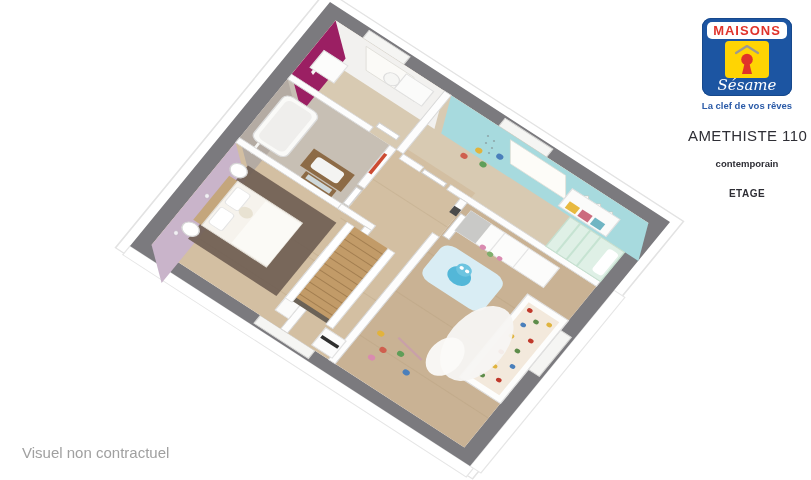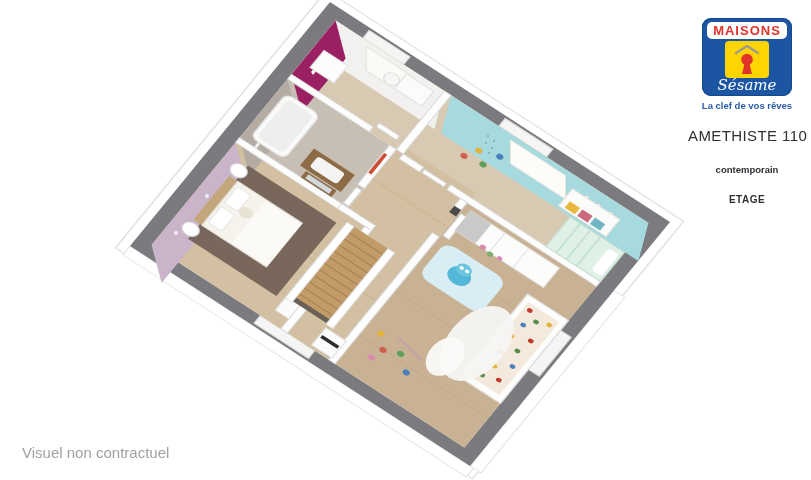--- a/index.html
+++ b/index.html
@@ -14,21 +14,21 @@
   .logo-top{position:absolute;left:5px;top:4px;width:80px;height:17px;background:#ffffff;
             border-radius:5px;display:flex;align-items:center;justify-content:center;}
   .logo-maisons{color:#e0332a;font-weight:bold;font-size:13px;letter-spacing:1px;}
   .logo-key{position:absolute;left:23px;top:23px;width:44px;height:37px;background:#ffd403;
             border-radius:4px;display:flex;align-items:center;justify-content:center;}
   .logo-script{position:absolute;left:0;right:0;bottom:2px;color:#ffffff;
                font-family:"DejaVu Serif",serif;font-style:italic;font-weight:normal;font-size:15px;}
   .logo-tagline{margin-top:4px;color:#2b5ba8;font-size:9.5px;font-weight:bold;}
   .model-block{margin-top:16px;color:#2e2e35;}
   .model-name{font-size:15px;font-weight:normal;letter-spacing:.4px;white-space:nowrap;}
-  .model-style{font-size:9.5px;font-weight:bold;margin-top:20px;}
+  .model-style{font-size:9.5px;font-weight:bold;margin-top:14px;}
   .model-level{font-size:10px;font-weight:bold;margin-top:19px;letter-spacing:.5px;}
 
   .footer-note{position:absolute;left:22px;top:444px;font-size:15px;color:#a0a0a0;}
 </style>
 </head>
 <body>
 <div id="stage">
 
 <svg id="plan-svg" width="811" height="480" viewBox="0 0 811 480">
 

